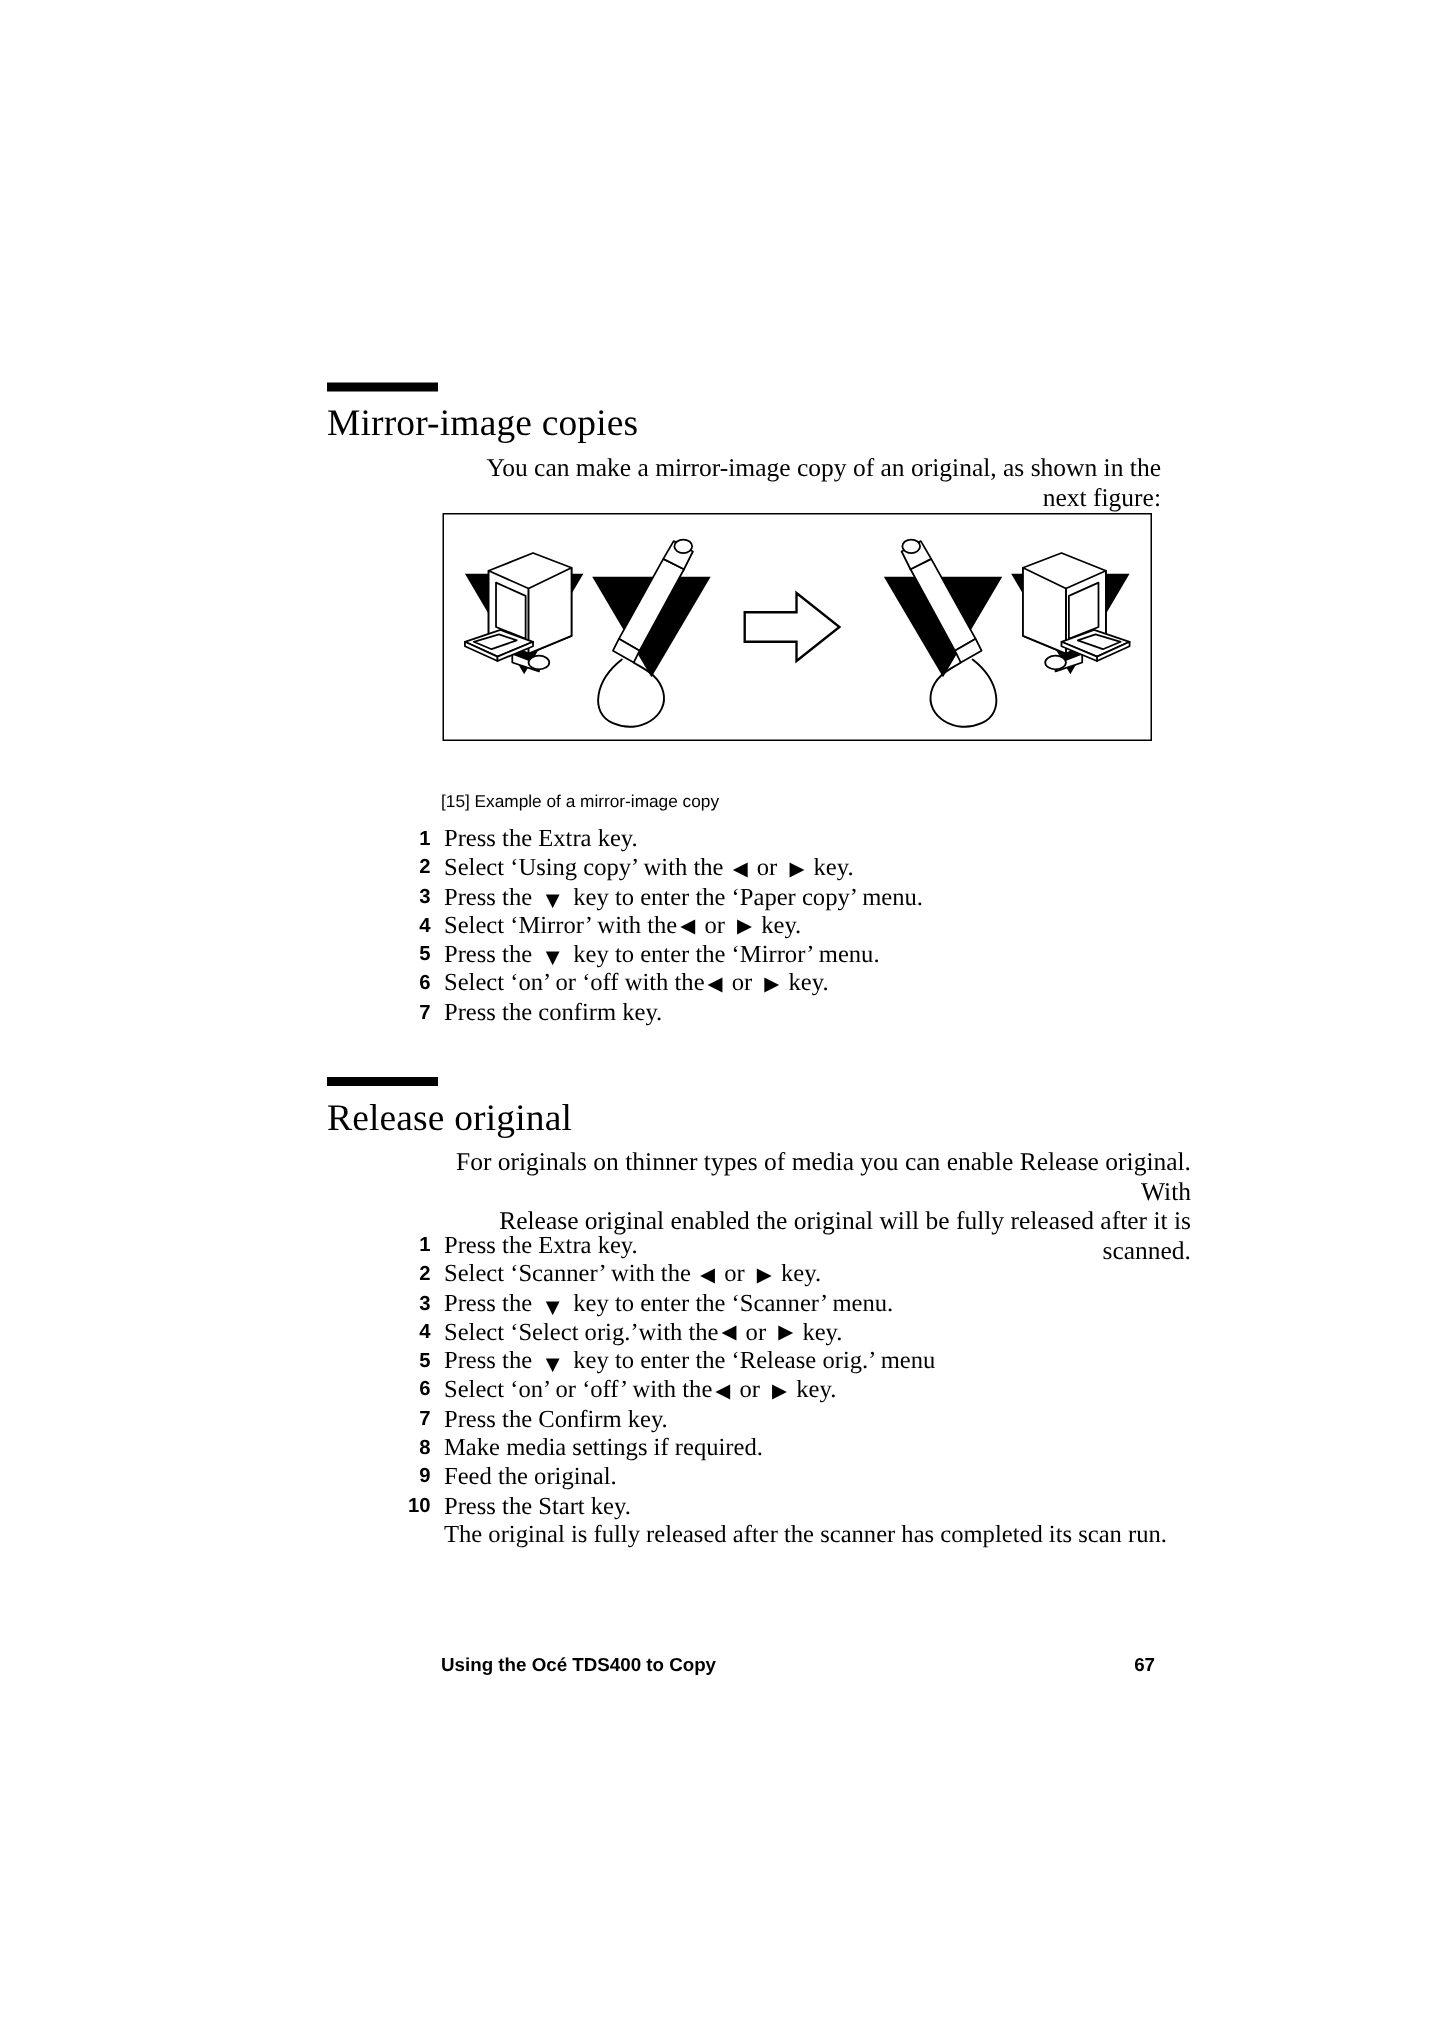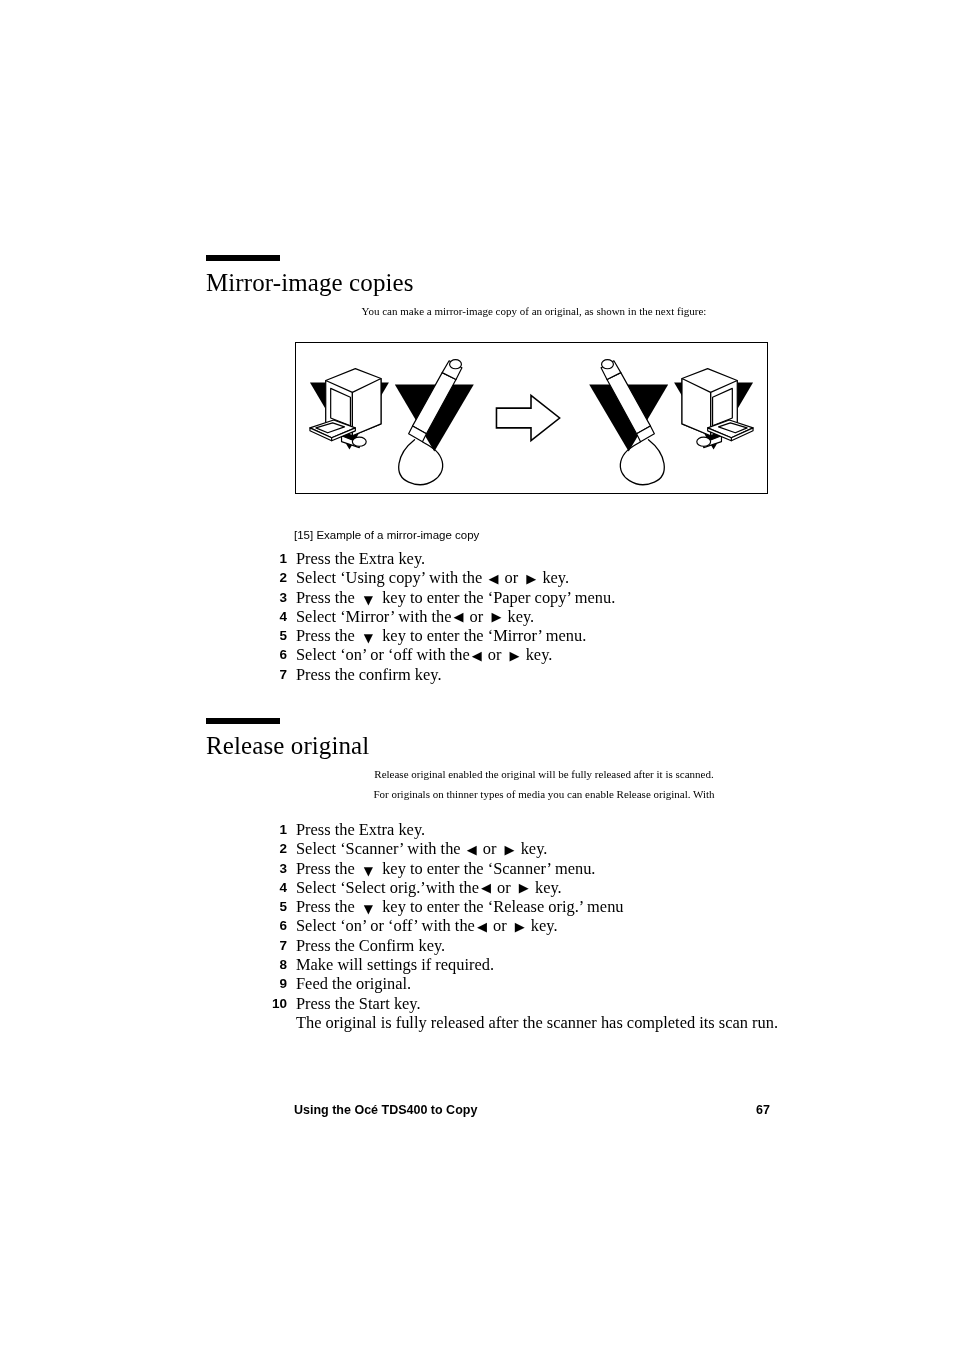--- a/index.html
+++ b/index.html
@@ -16,44 +16,44 @@
     overflow: hidden;
   }
   .page {
     position: absolute;
     inset: 0;
   }
 
   
   .section {
     position: absolute;
-    left: 206px;
+    left: 218px;
   }
   .rule-bar {
     width: 74px;
     height: 6px;
     background: #000000;
     margin-bottom: 7px;
   }
   .section-title {
     font-family: "Liberation Serif", serif;
     font-size: 25px;
     font-weight: 400;
     line-height: 30px;
     letter-spacing: 0.1px;
     white-space: nowrap;
   }
 
   
   .body-text {
     position: absolute;
     left: 294px;
-    font-size: 11px;
+    font-size: 17px;
     line-height: 19.5px;
-    text-align: center;
+    text-align: right;
   }
   .body-text p {
     margin: 0;
   }
 
   
   .figure-box {
     position: absolute;
     left: 295px;
     top: 342px;
@@ -293,22 +293,22 @@
       <span class="step-text">Press the confirm key.</span>
     </div>
   </div>
 
   <div class="section" style="top:718px;">
     <div class="rule-bar"></div>
     <div class="section-title">Release original</div>
   </div>
 
   <div class="body-text" style="top:765px; width:500px;">
+    <p>For originals on thinner types of media you can enable Release original. With</p>
     <p>Release original enabled the original will be fully released after it is scanned.</p>
-    <p>For originals on thinner types of media you can enable Release original. With</p>
   </div>
 
   <div class="steps" style="top:820px;">
 
     <div class="step">
       <span class="step-num">1</span>
       <span class="step-text">Press the Extra key.</span>
     </div>
 
     <div class="step">
@@ -336,21 +336,21 @@
       <span class="step-text"><span>Select ‘on’ or ‘off’ with the</span><span class="gl gl-left">◀</span><span> or </span><span class="gl gl-right">▶</span><span> key.</span></span>
     </div>
 
     <div class="step">
       <span class="step-num">7</span>
       <span class="step-text">Press the Confirm key.</span>
     </div>
 
     <div class="step">
       <span class="step-num">8</span>
-      <span class="step-text">Make will settings if required.</span>
+      <span class="step-text">Make media settings if required.</span>
     </div>
 
     <div class="step">
       <span class="step-num">9</span>
       <span class="step-text">Feed the original.</span>
     </div>
 
     <div class="step">
       <span class="step-num">10</span>
       <span class="step-text">Press the Start key.</span>

